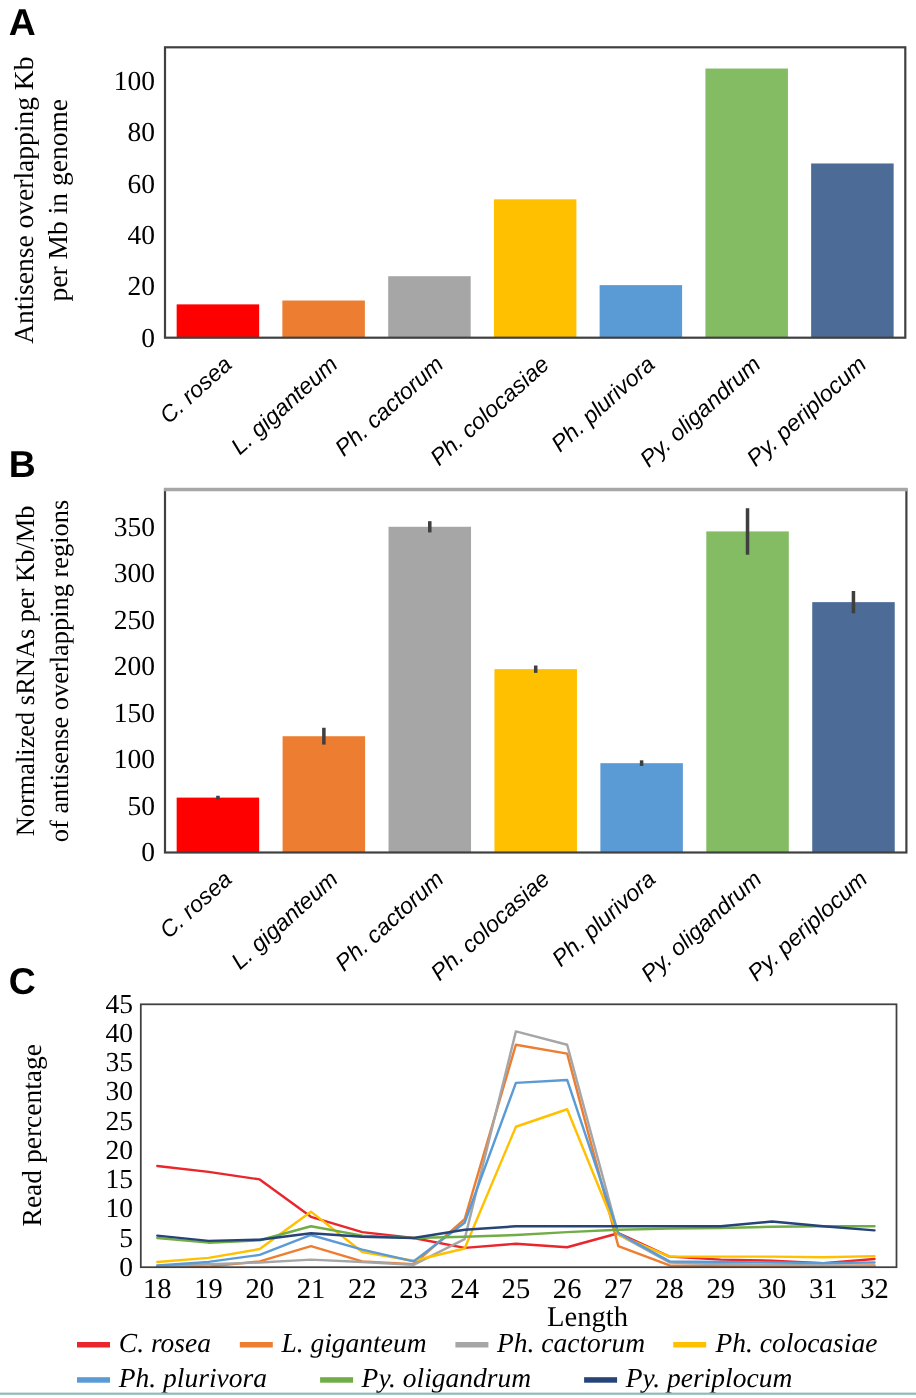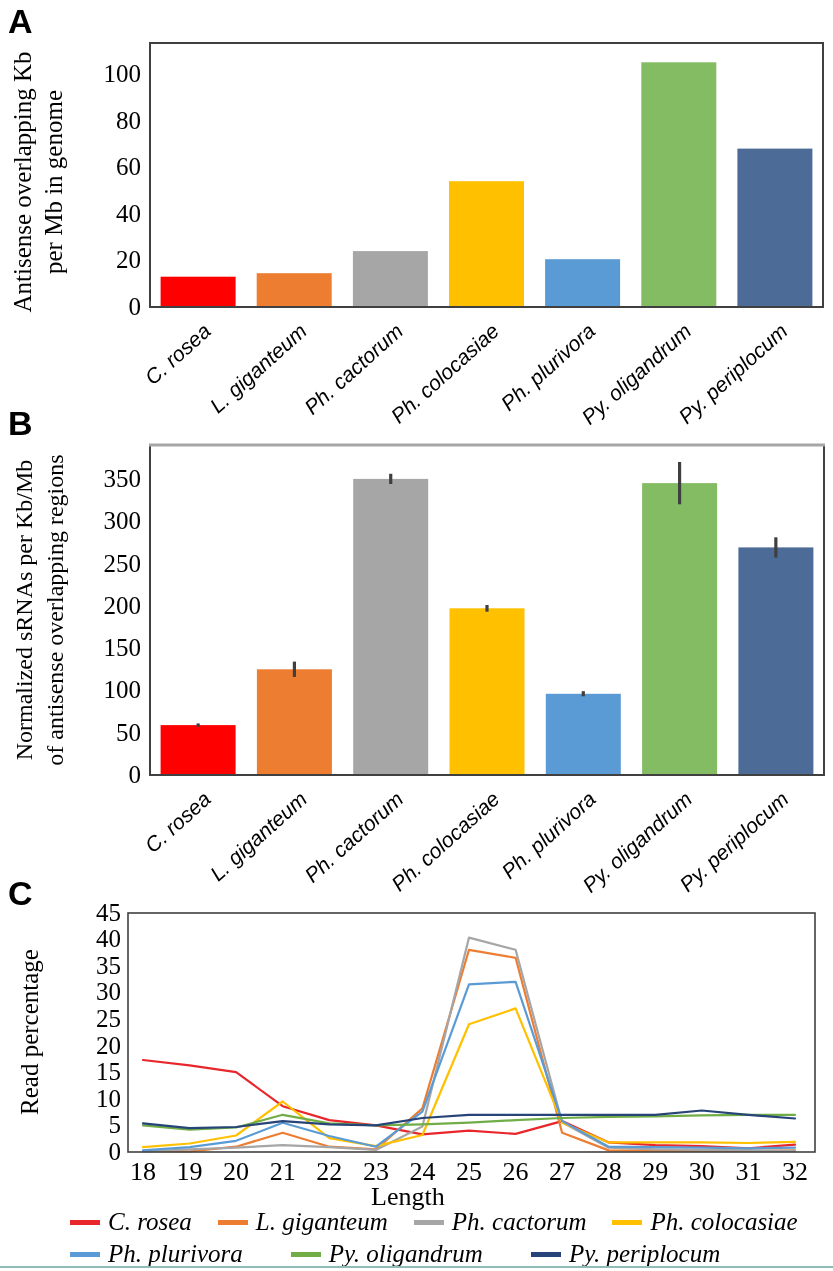--- a/index.html
+++ b/index.html
@@ -8,21 +8,21 @@
   .panel-letter{position:absolute;left:8px;font-family:"Liberation Sans","DejaVu Sans",sans-serif;
        font-weight:bold;font-size:34px;line-height:34px;color:#000;}
   #letterA{top:4px;}
   #letterB{top:406px;}
   #letterC{top:876px;}
   .ytitle{position:absolute;text-align:center;color:#000;transform:rotate(-90deg);}
   .ytitle .l{display:block;}
   #ytA{left:-132px;top:151px;width:340px;height:62px;font-size:25px;line-height:31px;}
   #ytB{left:-150px;top:579px;width:380px;height:62px;font-size:24px;line-height:31px;}
   #ytC{left:-100px;top:1017px;width:260px;height:30px;font-size:25px;line-height:30px;}
-  .xlabel{position:absolute;left:371px;top:1182px;width:200px;text-align:left;font-size:26px;}
+  .xlabel{position:absolute;left:371px;top:1182px;width:200px;text-align:right;font-size:26px;}
   .legend-row{position:absolute;display:flex;align-items:center;}
   #legend1{left:70px;top:1208px;gap:26px;}
   #legend2{left:70px;top:1240px;gap:48px;}
   .legend-item{display:flex;align-items:center;font-style:italic;font-size:25px;white-space:nowrap;}
   .legend-swatch{display:inline-block;width:30px;height:5px;margin-right:8px;flex:0 0 auto;}
   .bottom-rule{position:absolute;left:0;top:1266px;width:833px;height:2px;}
   svg.overlay{position:absolute;left:0;top:0;}
 </style>
 </head>
 <body>

